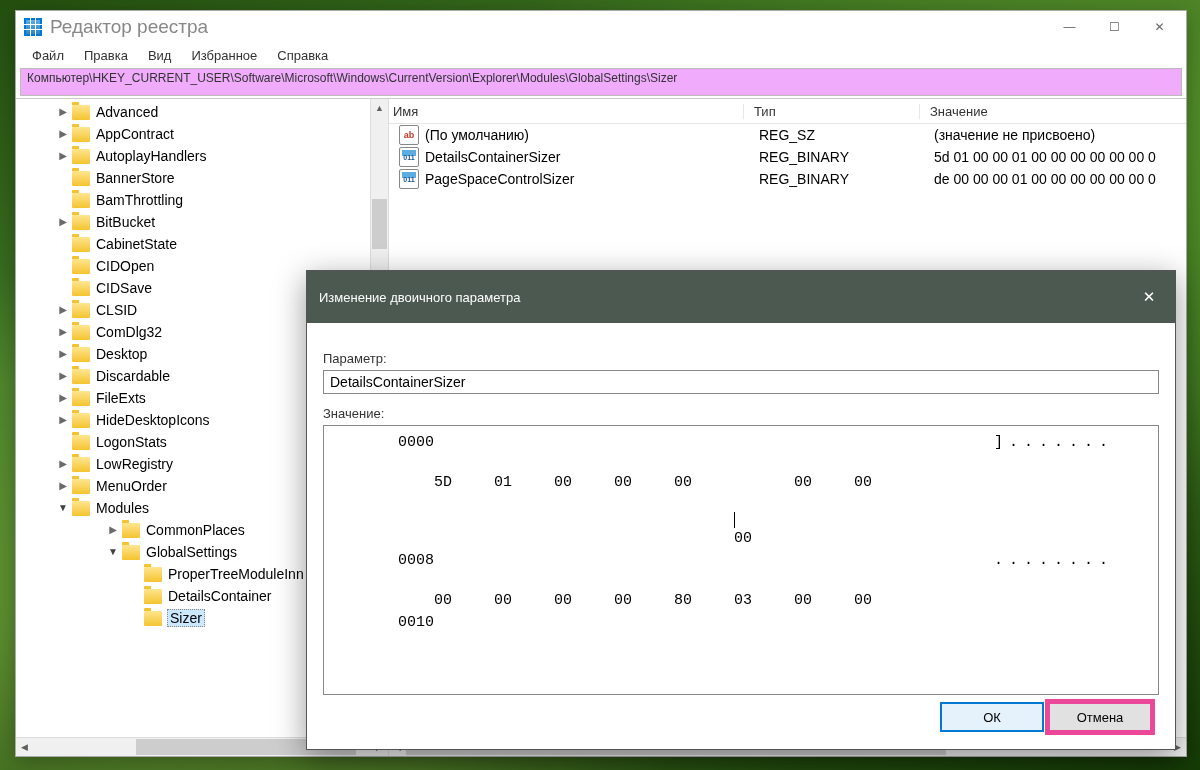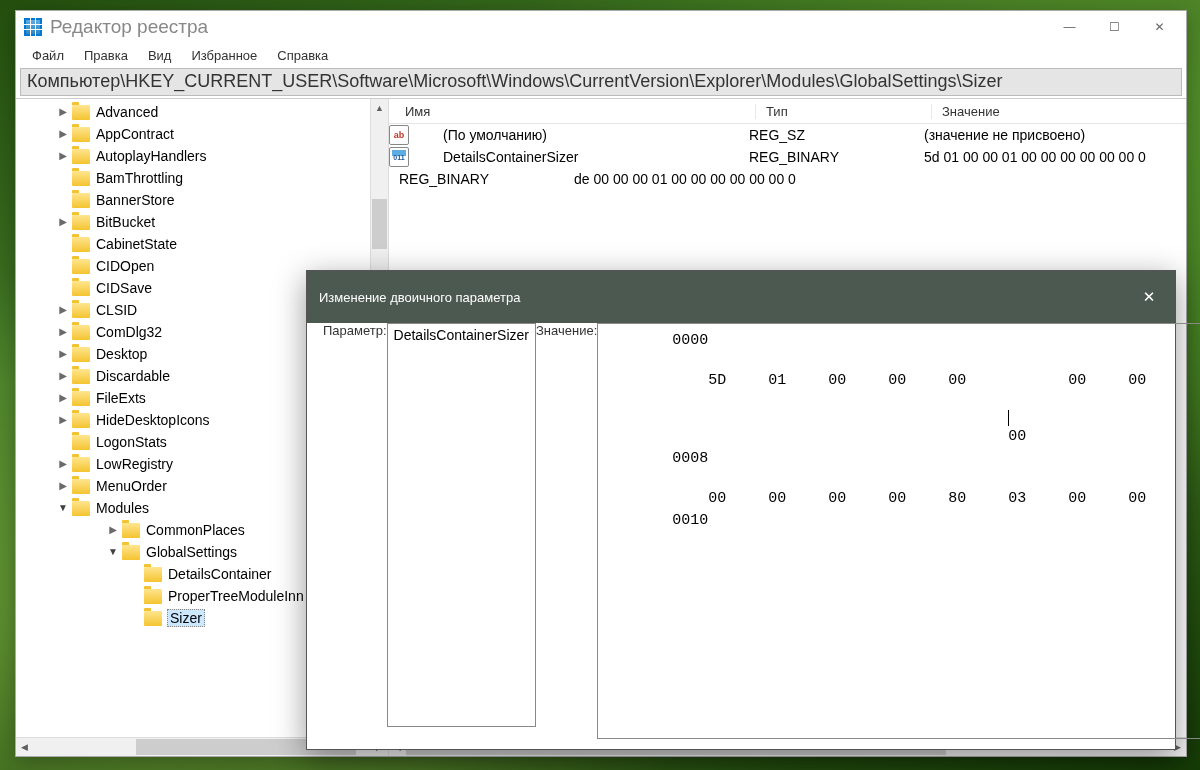--- a/index.html
+++ b/index.html
@@ -8,21 +8,21 @@
 .window{position:absolute;left:15px;top:10px;width:1170px;height:745px;background:#fff;border:1px solid #aaa;box-shadow:0 4px 20px rgba(0,0,0,0.3);display:flex;flex-direction:column;}
 .titlebar{height:32px;display:flex;align-items:center;padding:0 4px 0 8px;color:#888;}
 .app-icon{width:18px;height:18px;background:#0078d4;margin-right:8px;position:relative;}
 .app-icon::before{content:"";position:absolute;inset:2px;background:linear-gradient(#5dade2,#2e86c1);}
 .app-icon::after{content:"";position:absolute;width:100%;height:100%;background:linear-gradient(#fff,#fff) 50% 33%/100% 1px no-repeat,linear-gradient(#fff,#fff) 50% 66%/100% 1px no-repeat,linear-gradient(#fff,#fff) 33% 50%/1px 100% no-repeat,linear-gradient(#fff,#fff) 66% 50%/1px 100% no-repeat;}
 .title-text{flex:1;font-size:19px;}
 .win-controls{display:flex;}
 .win-btn{width:45px;height:30px;display:flex;align-items:center;justify-content:center;color:#666;font-size:12px;}
 .menubar{height:24px;display:flex;align-items:center;padding:0 6px;font-size:13px;color:#333;}
 .menu-item{padding:2px 10px;cursor:default;}
-.addrbar{height:22px;border:1px solid #bbb;margin:1px 4px 2px 4px;padding:2px 6px;font-size:18px;color:#333;background:#e5e5e5;}
+.addrbar{height:22px;border:1px solid #bbb;margin:1px 4px 2px 4px;padding:2px 6px;font-size:12px;color:#333;background:#f0abfc;}
 .content{flex:1;display:flex;border-top:1px solid #ccc;min-height:0;}
 .tree-pane{width:372px;border-right:1px solid #ddd;display:flex;flex-direction:column;position:relative;}
 .tree-scroll{flex:1;overflow:hidden;padding:2px 0;position:relative;}
 .tree-vbar{position:absolute;right:0;top:0;bottom:18px;width:17px;background:#f0f0f0;border-left:1px solid #ddd;}
 .tree-vthumb{position:absolute;left:1px;right:1px;top:100px;height:50px;background:#cdcdcd;}
 .tree-varrow{position:absolute;left:0;right:0;height:17px;display:flex;align-items:center;justify-content:center;color:#606060;font-size:9px;}
 .tree-varrow.up{top:0;}
 .tree-varrow.dn{bottom:0;}
 .tree-hbar{height:18px;background:#f0f0f0;border-top:1px solid #ddd;position:relative;}
 .tree-hthumb{position:absolute;top:1px;bottom:1px;left:120px;width:220px;background:#cdcdcd;}
@@ -35,40 +35,40 @@
 .tree-item.d3{padding-left:112px;}
 .tree-item.sel .label{background:#cce8ff;border:1px dotted #888;padding:0 2px;margin:-1px;}
 .expander{width:14px;height:14px;color:#6a6a6a;font-size:10px;text-align:center;line-height:14px;margin-right:0px;}
 .expander.open{color:#404040;}
 .dots{width:14px;color:#999;font-size:11px;text-align:center;}
 .folder{width:18px;height:15px;margin:0 6px 0 2px;background:linear-gradient(#ffe58f,#f4c430);border-radius:1px;position:relative;}
 .folder::before{content:"";position:absolute;left:0;top:-3px;width:7px;height:3px;background:#f4c430;border-radius:1px 1px 0 0;}
 .label{font-size:14px;color:#000;}
 .list-pane{flex:1;display:flex;flex-direction:column;min-width:0;}
 .list-header{height:24px;display:flex;border-bottom:1px solid #e5e5e5;align-items:center;font-size:13px;color:#333;}
-.lh-name{width:350px;padding-left:16px;border-right:1px solid #e8e8e8;}
+.lh-name{width:350px;padding-left:4px;border-right:1px solid #e8e8e8;}
 .lh-type{width:165px;padding-left:10px;border-right:1px solid #e8e8e8;}
 .lh-val{flex:1;padding-left:10px;}
 .list-body{flex:1;overflow:hidden;position:relative;}
 .list-row{height:22px;display:flex;align-items:center;font-size:14px;color:#000;}
-.lr-name{width:350px;display:flex;align-items:center;gap:28px;}
+.lr-name{width:350px;padding-left:10px;display:flex;align-items:center;}
 .lr-type{width:165px;padding-left:10px;}
 .lr-val{flex:1;padding-left:10px;white-space:nowrap;overflow:hidden;}
 .val-icon{width:18px;height:18px;margin-right:6px;border:1px solid #888;border-radius:2px;background:#fff;display:flex;align-items:center;justify-content:center;font-size:9px;font-weight:bold;position:relative;}
 .val-icon.str{color:#c0392b;}
 .val-icon.bin{color:#2874a6;}
 .val-icon.bin::before{content:"";position:absolute;inset:2px;background:linear-gradient(#5dade2 40%,#fff 40%);}
 .val-icon.bin span{position:relative;z-index:1;color:#1a5490;font-size:7px;line-height:7px;}
 .list-hbar{height:18px;background:#f0f0f0;border-top:1px solid #ddd;position:relative;}
 .list-hthumb{position:absolute;top:1px;bottom:1px;left:17px;width:540px;background:#cdcdcd;}
 .dialog{position:absolute;left:306px;top:270px;width:868px;height:478px;background:#fff;border:1px solid #555;box-shadow:0 8px 30px rgba(0,0,0,0.4);display:flex;flex-direction:column;}
 .dlg-title{height:36px;background:#4b5951;color:#fff;display:flex;align-items:center;padding:8px 12px;font-size:13px;}
 .dlg-title-text{flex:1;}
 .dlg-close{width:28px;text-align:center;font-size:15px;cursor:default;}
-.dlg-body{flex:1;padding:0 16px 10px 16px;display:flex;flex-direction:row;}
+.dlg-body{flex:1;padding:28px 16px 10px 16px;display:flex;flex-direction:column;}
 .dlg-lbl{font-size:13px;color:#333;margin-bottom:4px;}
 .dlg-input{border:1px solid #888;padding:3px 6px;font-size:14px;margin-bottom:12px;}
 .hex-box{border:1px solid #888;flex:1;font-family:Consolas,"Courier New",monospace;font-size:15px;padding:6px 10px;line-height:22px;position:relative;min-height:250px;}
 .hex-row{display:flex;}
 .hex-off{width:100px;text-align:right;}
 .hex-bytes{width:560px;display:flex;}
 .hex-bytes span{width:60px;margin-top:40px;}
 .hex-asc{flex:1;letter-spacing:6px;}
 .cursor{border-left:1px solid #000;height:16px;display:inline-block;vertical-align:middle;}
 .dlg-buttons{height:44px;display:flex;align-items:center;justify-content:flex-end;gap:1px;padding-right:4px;}
@@ -115,26 +115,26 @@
             <div class="label">AppContract</div>
           </div>
           <div class="tree-item d1">
             <div class="expander">▶</div>
             <div class="folder"></div>
             <div class="label">AutoplayHandlers</div>
           </div>
           <div class="tree-item d1">
             <div class="dots"></div>
             <div class="folder"></div>
+            <div class="label">BannerStore</div>
+          </div>
+          <div class="tree-item d1">
+            <div class="dots"></div>
+            <div class="folder"></div>
             <div class="label">BamThrottling</div>
-          </div>
-          <div class="tree-item d1">
-            <div class="dots"></div>
-            <div class="folder"></div>
-            <div class="label">BannerStore</div>
           </div>
           <div class="tree-item d1">
             <div class="expander">▶</div>
             <div class="folder"></div>
             <div class="label">BitBucket</div>
           </div>
           <div class="tree-item d1">
             <div class="dots"></div>
             <div class="folder"></div>
             <div class="label">CabinetState</div>
@@ -205,26 +205,26 @@
             <div class="label">CommonPlaces</div>
           </div>
           <div class="tree-item d2">
             <div class="expander open">▼</div>
             <div class="folder"></div>
             <div class="label">GlobalSettings</div>
           </div>
           <div class="tree-item d3">
             <div class="dots"></div>
             <div class="folder"></div>
+            <div class="label">ProperTreeModuleInn</div>
+          </div>
+          <div class="tree-item d3">
+            <div class="dots"></div>
+            <div class="folder"></div>
             <div class="label">DetailsContainer</div>
-          </div>
-          <div class="tree-item d3">
-            <div class="dots"></div>
-            <div class="folder"></div>
-            <div class="label">ProperTreeModuleInn</div>
           </div>
           <div class="tree-item d3 sel">
             <div class="dots"></div>
             <div class="folder"></div>
             <div class="label">Sizer</div>
           </div>
         </div>
       <div class="tree-vbar">
         <div class="tree-varrow up">▲</div>
         <div class="tree-vthumb"></div>
@@ -258,20 +258,26 @@
             <div class="lr-name">
               <div class="val-icon bin">
                 <span>011</span>
               </div>
               <span>DetailsContainerSizer</span>
             </div>
             <div class="lr-type">REG_BINARY</div>
             <div class="lr-val">5d 01 00 00 01 00 00 00 00 00 00 0</div>
           </div>
           <div class="list-row">
+            <div class="lr-name">
+              <div class="val-icon bin">
+                <span>011</span>
+              </div>
+              <span>PageSpaceControlSizer</span>
+            </div>
             <div class="lr-type">REG_BINARY</div>
             <div class="lr-val">de 00 00 00 01 00 00 00 00 00 00 0</div>
           </div>
         </div>
       <div class="list-hbar">
         <div class="tree-harrow lf">◀</div>
         <div class="list-hthumb"></div>
         <div class="tree-harrow rt">▶</div>
       </div>
     </div>

